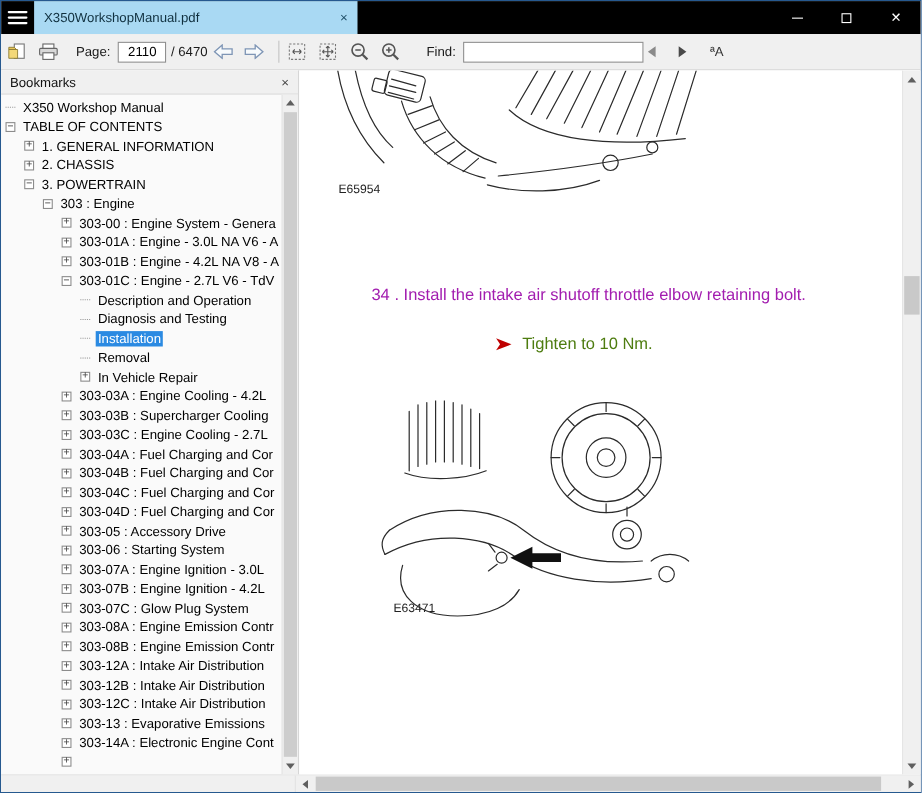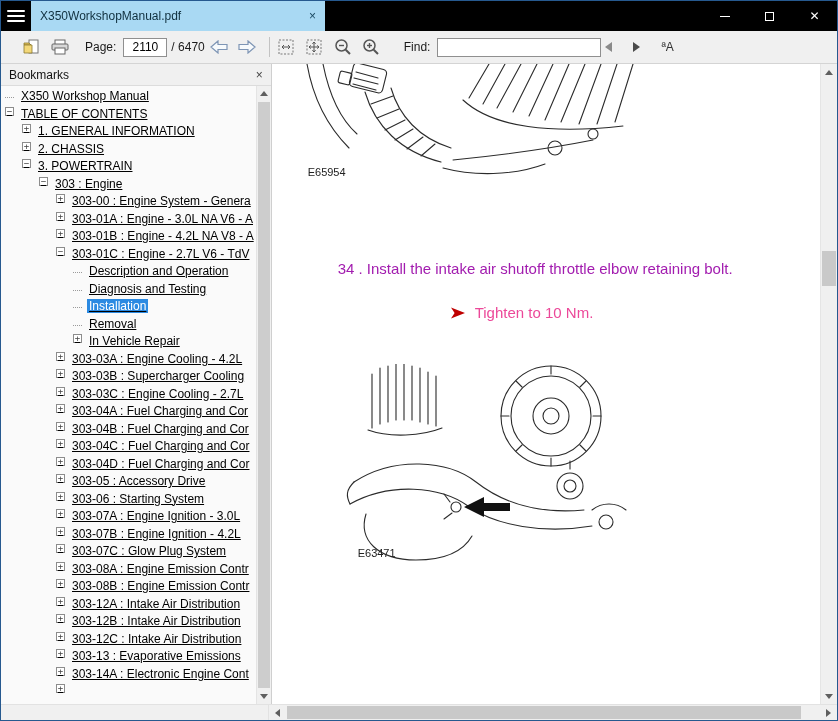--- a/index.html
+++ b/index.html
@@ -15,40 +15,40 @@
   .hamburger span{height:2px;background:#fff;border-radius:1px;}
   .tab{width:294px;background:#a9d9f3;display:flex;align-items:center;padding:0 9px;gap:8px;cursor:default;}
   .tab-label{flex:1;font-size:12px;color:#10303f;white-space:nowrap;overflow:hidden;}
   .tab-close{font-size:12px;color:#1c4b63;line-height:1;}
   .win-controls{margin-left:auto;display:flex;}
   .win-btn{width:45px;display:flex;align-items:center;justify-content:center;color:#fff;font-size:12px;}
   .min-glyph{display:block;width:10px;height:1px;background:#fff;}
   .max-glyph{display:block;width:9px;height:9px;border:1px solid #fff;}
   
   .toolbar{flex:0 0 33px;background:#f0f0f0;border-bottom:1px solid #d4d4d4;
-    display:flex;align-items:center;padding:0 22px;gap:4px;font-size:12px;color:#1a1a1a;}
+    display:flex;align-items:center;padding:0 6px;gap:4px;font-size:12px;color:#1a1a1a;}
   .tb-btn{height:24px;min-width:24px;display:flex;align-items:center;justify-content:flex-start;}
   .tb-label{margin:0 3px 0 6px;}
   .tb-input{height:19px;border:1px solid #8f8f8f;background:#fff;font:12px "Liberation Sans",sans-serif;padding:0 3px;}
   .page-input{width:44px;text-align:center;}
   .find-input{width:164px;}
   .sep{width:1px;height:20px;background:#c3c3c3;margin:0 4px;}
   .tri{width:0;height:0;display:inline-block;}
   .tri-left{border-top:5px solid transparent;border-bottom:5px solid transparent;border-right:7px solid #8a8a8a;}
   .tri-right{border-top:5px solid transparent;border-bottom:5px solid transparent;border-left:7px solid #4a4a4a;}
   .match-case{font-size:12px;color:#333;}
   
   .app-body{flex:1;display:flex;min-height:0;}
   
   .sidebar{flex:0 0 268px;display:flex;flex-direction:column;border-right:1px solid #cfcfcf;background:#fafafa;min-height:0;}
   .sidebar-header{flex:0 0 22px;background:#f0f0f0;border-bottom:1px solid #dcdcdc;display:flex;align-items:center;padding:0 8px;font-size:12px;color:#111;}
   .sb-close{margin-left:auto;font-size:12px;color:#444;cursor:pointer;}
   .sidebar-inner{flex:1;display:flex;min-height:0;}
   .tree{flex:1;overflow:hidden;padding-top:3px;}
-  .tree-row{display:flex;align-items:flex-start;height:17.5px;padding-left:0;font-size:12px;color:#000;white-space:nowrap;overflow:hidden;cursor:default;text-decoration:underline;}
+  .tree-row{display:flex;align-items:center;height:17.5px;padding-left:0;font-size:12px;color:#000;white-space:nowrap;overflow:hidden;cursor:default;}
   .indent{flex:none;display:inline-block;height:1px;}
   .expander{flex:0 0 9px;width:9px;height:9px;border:1px solid #8c8c8c;background:#fff;color:#444;
     font:9px/7px "DejaVu Sans Mono",monospace;text-align:center;margin-right:5px;}
   .dash{flex:0 0 9px;width:9px;height:0;border-top:1px dotted #9a9a9a;margin-right:5px;align-self:center;}
   .tree-label{white-space:nowrap;padding:0 2px;}
   .tree-label.selected{background:#2b8ae2;color:#fff;}
   
   .sb-scroll{flex:0 0 15px;background:#f0f0f0;position:relative;border-left:1px solid #e4e4e4;}
   .sb-arrow{position:absolute;left:0;width:15px;height:15px;display:flex;align-items:center;justify-content:center;}
   .sb-up{top:0;}.sb-down{bottom:0;}
@@ -61,21 +61,21 @@
   .main{flex:1;position:relative;background:#fff;overflow:hidden;}
   .fig{position:absolute;}
   .fig1{left:21px;top:0;width:350px;height:130px;}
   .fig2{left:72px;top:300px;width:305px;height:205px;}
   .figcode{position:absolute;font-size:11px;color:#222;}
   .figcode1{left:15px;top:102px;}
   .figcode2{left:14px;bottom:10px;}
   .step{position:absolute;font-size:15px;color:#a21caf;}
   .step34{left:66px;top:196px;}
   .step35{left:66px;top:569px;}
-  .note34{position:absolute;left:178px;top:240px;display:flex;align-items:center;gap:9px;font-size:15px;color:#ec4899;}
+  .note34{position:absolute;left:178px;top:240px;display:flex;align-items:center;gap:9px;font-size:15px;color:#4d7c0f;}
   
   .v-scroll{position:absolute;right:0;top:0;bottom:0;width:17px;background:#f0f0f0;border-left:1px solid #e5e5e5;}
   .v-arrow{position:absolute;left:0;width:16px;height:16px;display:flex;align-items:center;justify-content:center;}
   .v-up{top:0;}.v-down{bottom:0;}
   .v-thumb{position:absolute;left:1px;right:1px;top:187px;height:35px;background:#c9c9c9;}
   
   .bottombar{flex:0 0 16px;display:flex;background:#f0f0f0;border-top:1px solid #e2e2e2;}
   .corner{flex:0 0 268px;background:#f0f0f0;border-right:1px solid #e2e2e2;}
   .h-scroll{flex:1;position:relative;background:#f0f0f0;}
   .h-arrow{position:absolute;top:0;width:17px;height:15px;display:flex;align-items:center;justify-content:center;}

